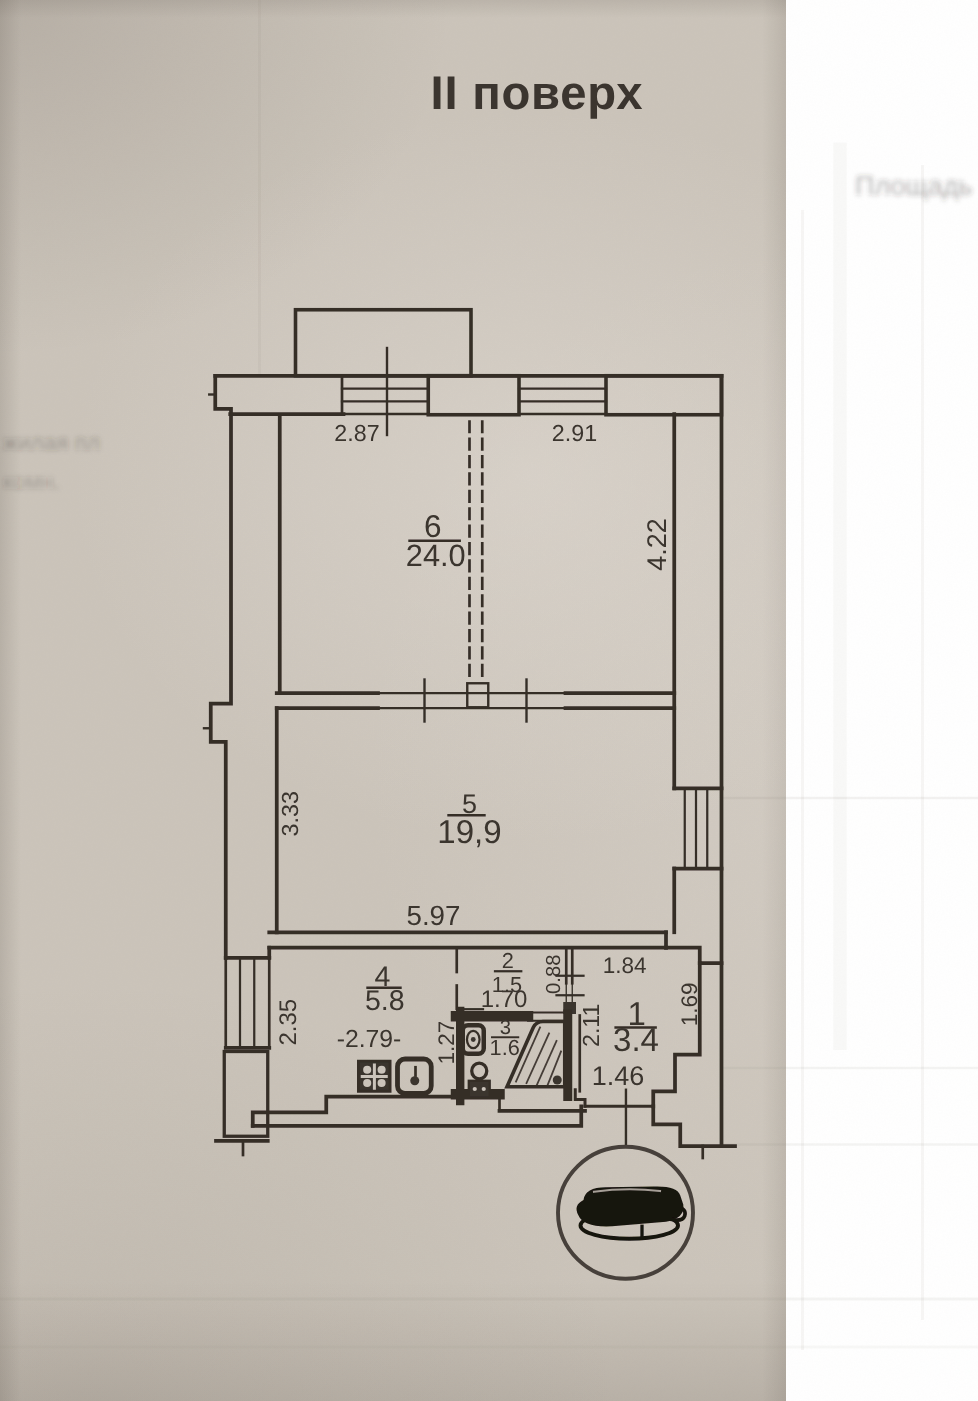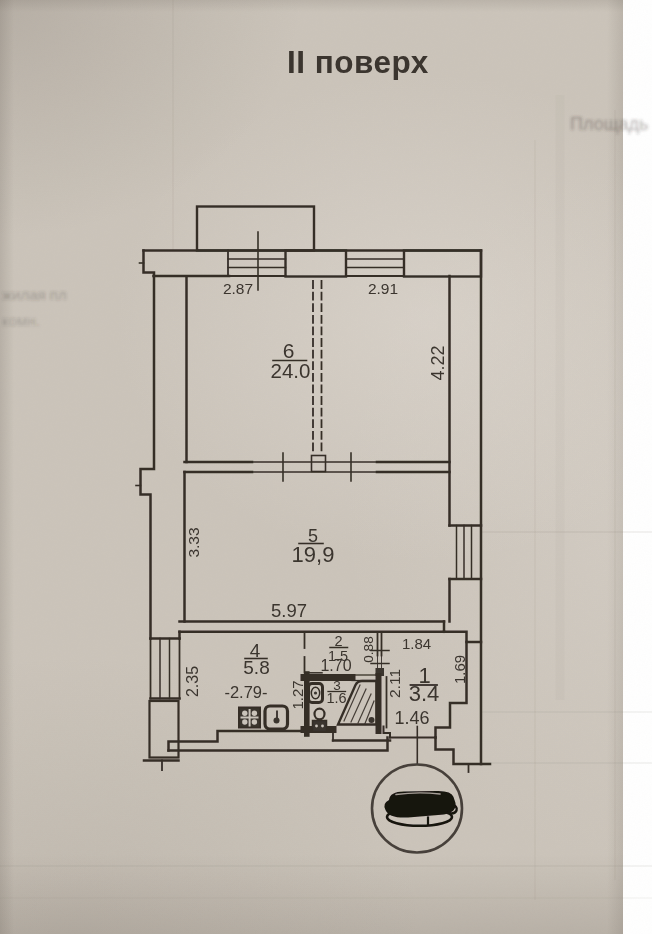--- a/index.html
+++ b/index.html
@@ -1,17 +1,17 @@
 <!DOCTYPE html>
 <html><head>
 <meta charset="utf-8">
 <style>
   html,body{margin:0;padding:0;}
   body{width:652px;height:934px;overflow:hidden;font-family:"Liberation Sans",sans-serif;}
-  #page{position:relative;width:623px;height:934px;
+  #page{position:relative;width:524px;height:934px;
     background:
       radial-gradient(ellipse 430px 340px at 68% 34%, rgba(226,220,213,0.50), rgba(226,220,213,0) 72%),
       radial-gradient(ellipse 400px 500px at 100% 55%, rgba(224,218,211,0.30), rgba(224,218,211,0) 70%),
       radial-gradient(ellipse 500px 400px at 12% 100%, rgba(110,100,90,0.12), rgba(110,100,90,0) 70%),
       radial-gradient(ellipse 420px 330px at 0% 0%, rgba(80,70,62,0.17), rgba(80,70,62,0) 72%),
       linear-gradient(to right, rgba(70,62,54,0.15) 0px, rgba(70,62,54,0) 14px),
       linear-gradient(to left, rgba(70,62,54,0.12) 0px, rgba(70,62,54,0) 16px),
       linear-gradient(to bottom, rgba(70,62,54,0.12) 0px, rgba(70,62,54,0) 12px),
       linear-gradient(to top, rgba(86,76,66,0.16) 0px, rgba(86,76,66,0) 80px),
       #cbc4ba;

